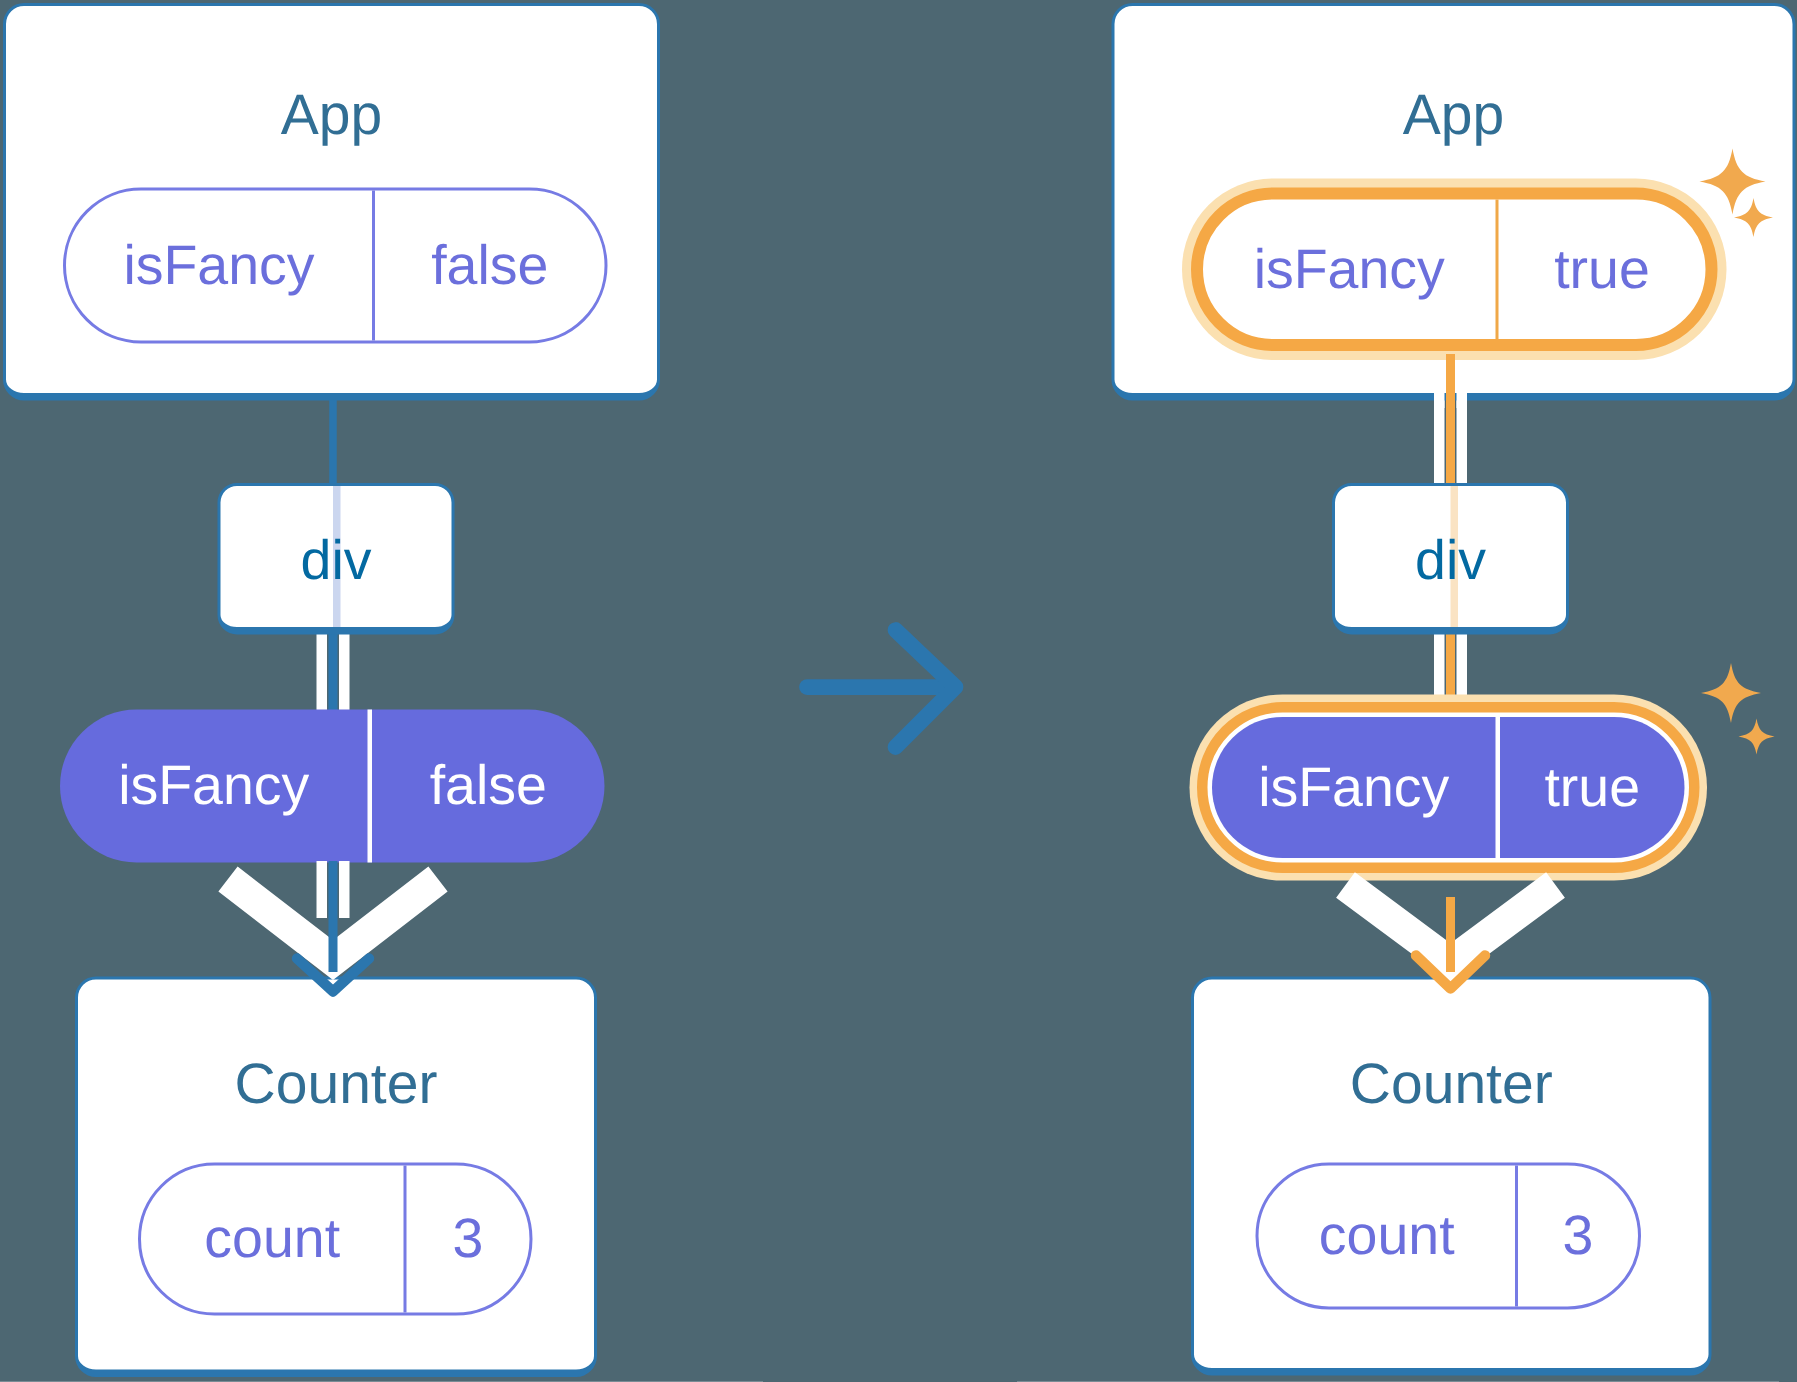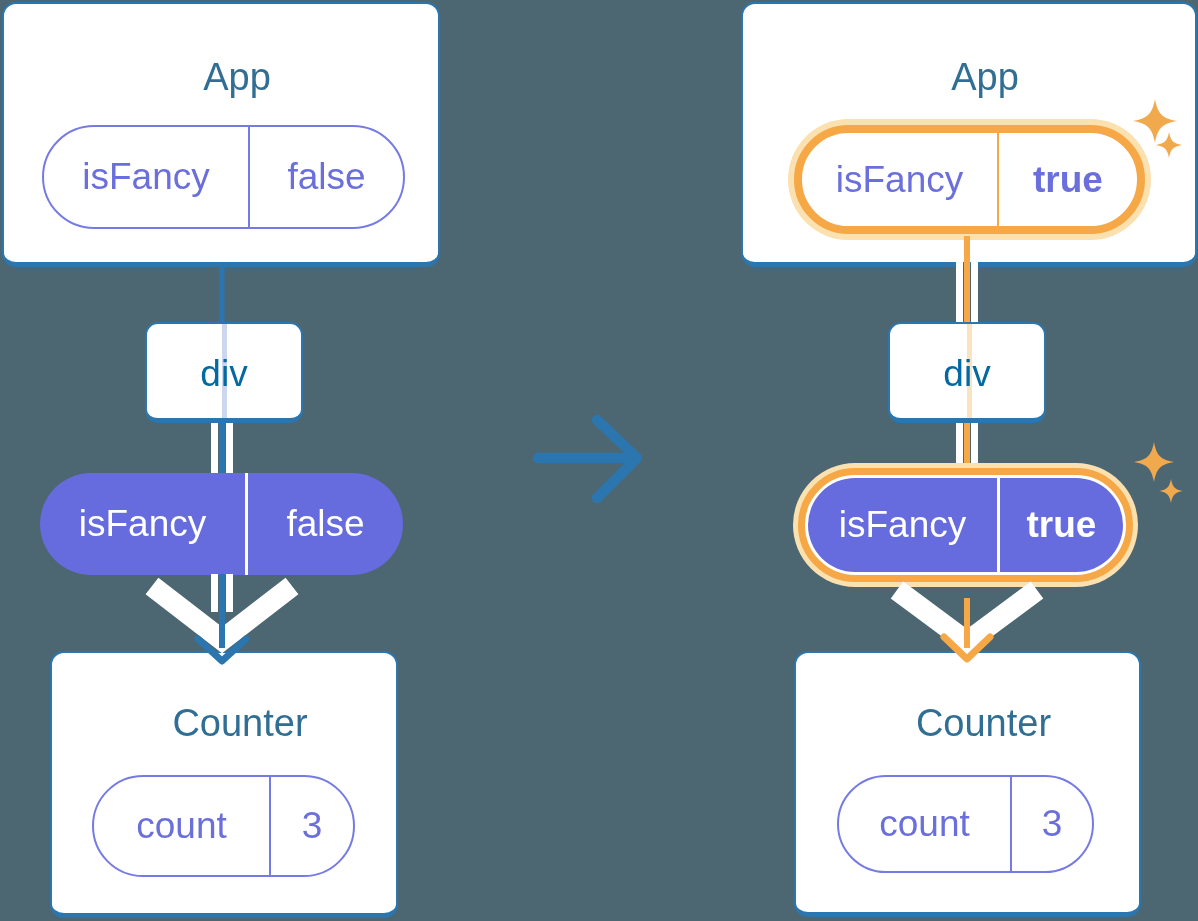--- a/index.html
+++ b/index.html
@@ -26,21 +26,20 @@
   }
   .card-title {
     position: absolute;
     left: 0; width: 100%;
     text-align: center;
     color: #316E94;
     font-size: 38px;
     font-weight: 500;
     line-height: 44px;
     z-index: 2;
-    padding-left: 16px;
   }
   .node-label {
     position: absolute;
     left: 0; width: 100%;
     text-align: center;
     color: #0369a1;
     font-size: 37px;
     font-weight: 500;
     line-height: 44px;
     z-index: 2;
@@ -107,21 +106,21 @@
     display: flex;
     align-items: stretch;
     color: #FFFFFF;
   }
   .glow-ring .pill-inner .cell {
     display:flex; align-items:center; justify-content:center;
     font-size: 37px; box-sizing: border-box;
   }
   .glow-ring .pill-inner .cell-left { border-right: 3px solid #FFFFFF; }
 
-  .bold { font-weight: bold; }
+  .bold { font-weight: normal; }
 </style>
 </head>
 <body>
 
 <div class="stage">
 
   <svg class="layer underlay" width="1198" height="921" viewBox="0 0 1198 921">
 
     <line x1="222" y1="260" x2="222" y2="326" stroke="#2B76AE" stroke-width="5"></line>
 

